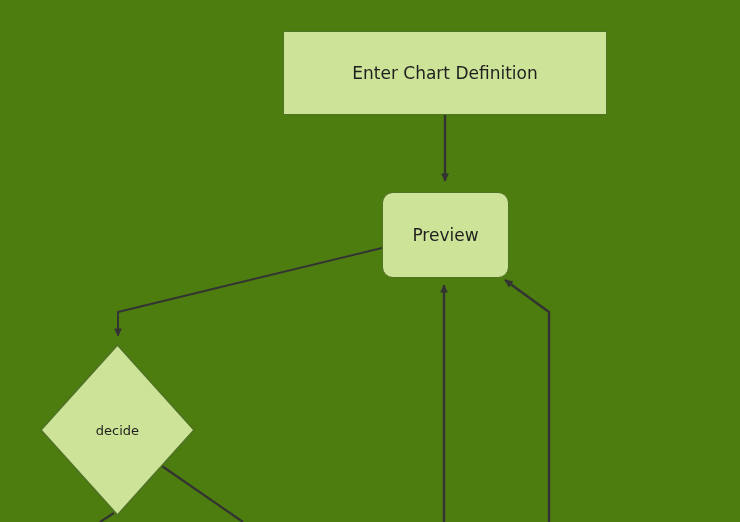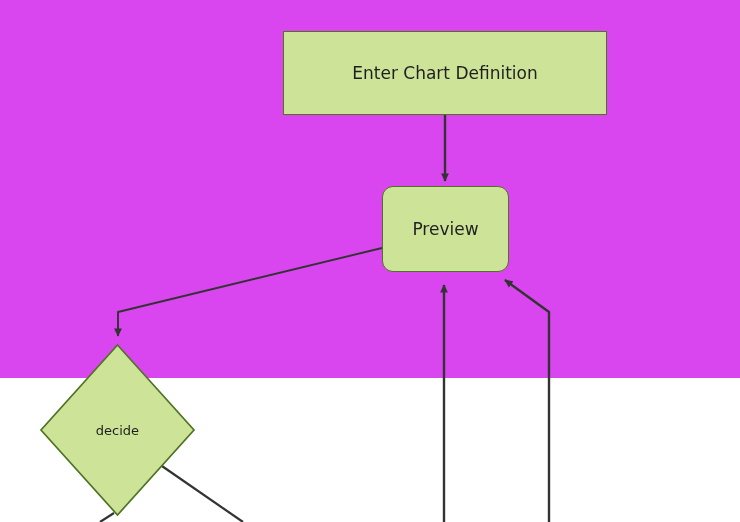--- a/index.html
+++ b/index.html
@@ -9,22 +9,22 @@
   }
   body {
     width: 740px;
     height: 522px;
     overflow: hidden;
     font-family: "DejaVu Sans", sans-serif;
   }
   #flowchart-canvas {
     position: relative;
     width: 740px;
-    height: 378px;
-    background: #d946ef;
+    height: 522px;
+    background: #4d7c0f;
   }
   #edge-layer {
     position: absolute;
     left: 0;
     top: 0;
     width: 740px;
     height: 522px;
   }
   .node {
     position: absolute;
@@ -42,21 +42,21 @@
   }
   #node-enter-chart-definition {
     left: 283px;
     top: 31px;
     width: 324px;
     height: 84px;
     border-radius: 0px;
   }
   #node-preview {
     left: 382px;
-    top: 186px;
+    top: 192px;
     width: 127px;
     height: 86px;
     border-radius: 11px;
   }
   .diamond-wrap {
     position: absolute;
     left: 40px;
     top: 344px;
     width: 155px;
     height: 172px;

